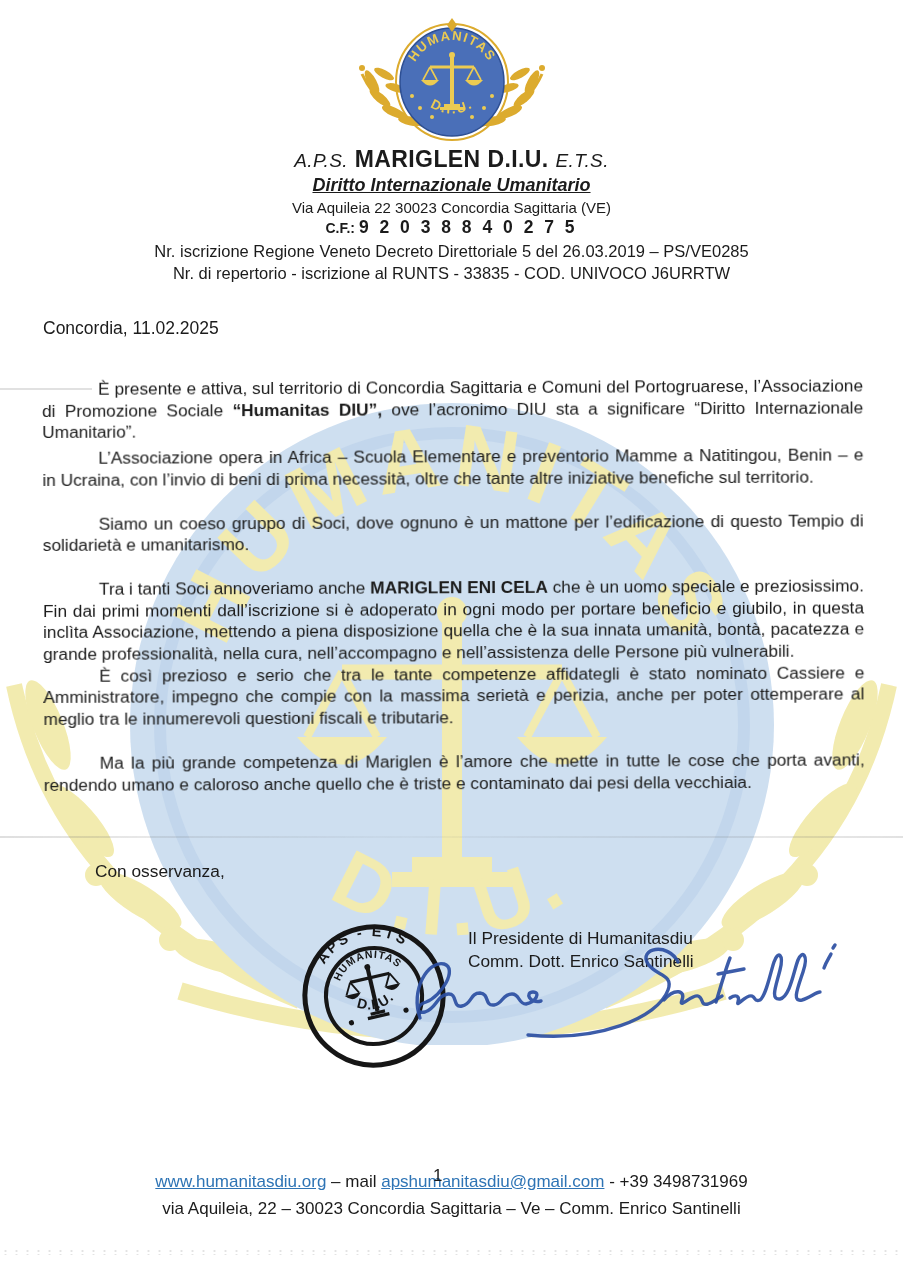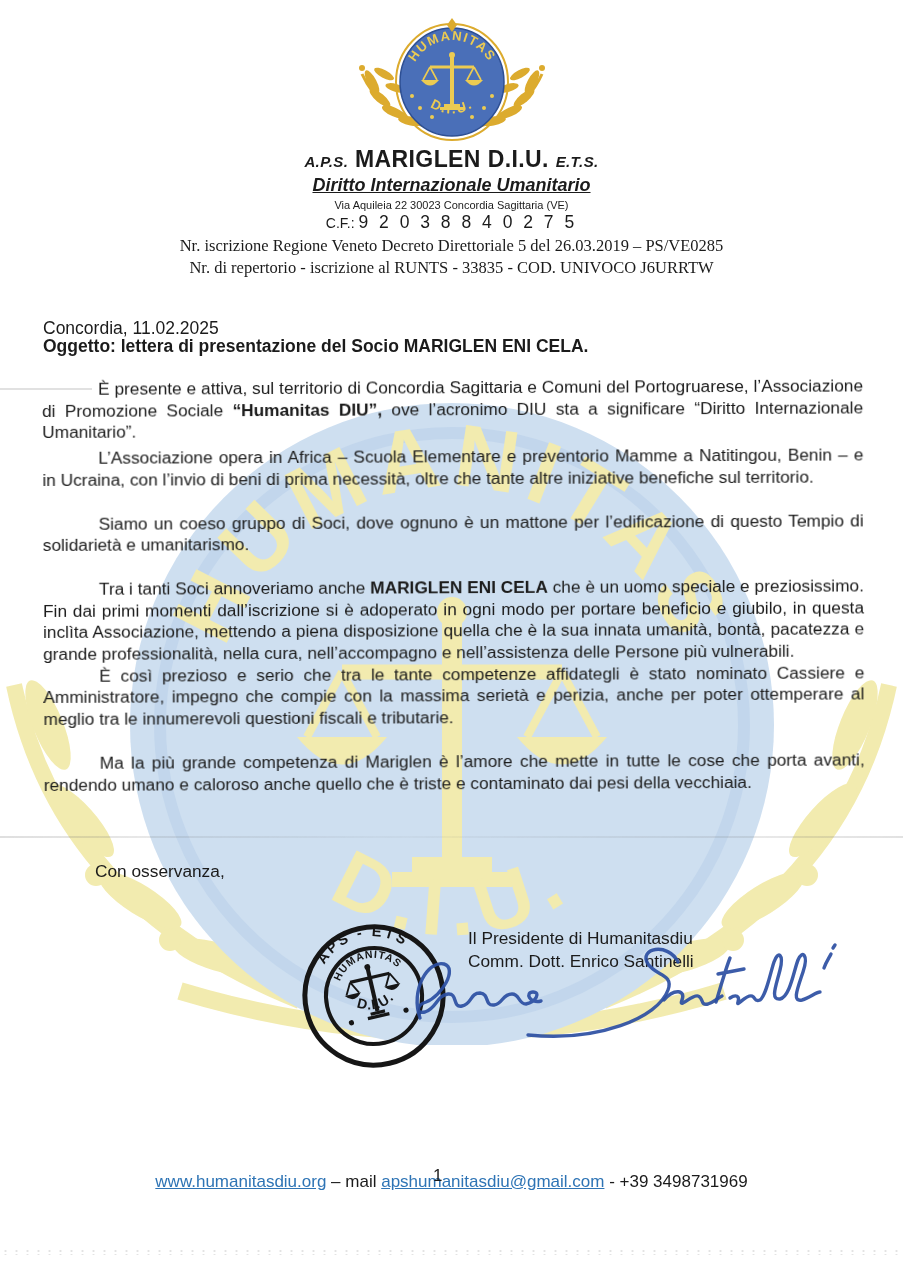--- a/index.html
+++ b/index.html
@@ -14,26 +14,26 @@
 
   
   .watermark{position:absolute;left:0;top:395px;z-index:1;}
   .wm-b{fill:var(--wm-blue);} .wm-y{fill:var(--wm-yellow);} .wm-ys{stroke:var(--wm-yellow);}
   .wm-ring{stroke:#bcd2ea;}
 
   
   .header{position:absolute;top:18px;left:0;width:100%;text-align:center;z-index:3;line-height:1.22;}
   .logo{display:block;margin:0 auto 3px auto;}
   .org-line{font-size:23px;font-weight:bold;letter-spacing:.4px;}
-  .org-prefix,.org-suffix{font-size:15px;font-style:italic;font-weight:bold;}
+  .org-prefix,.org-suffix{font-size:19px;font-style:italic;font-weight:normal;}
   .org-subtitle{font-size:18px;font-weight:bold;font-style:italic;margin-top:2px;text-decoration:underline;}
-  .org-address{font-size:11px;margin-top:2px;}
-  .org-cf{font-size:14px;}
+  .org-address{font-size:15px;margin-top:2px;}
+  .org-cf{font-size:14px;font-weight:bold;}
   .cf-value{font-size:17.5px;letter-spacing:3px;}
-  .org-reg{font-size:16.5px;margin-top:2px;font-family:Liberation Serif, serif;}
+  .org-reg{font-size:16.5px;margin-top:2px;}
 
   .gold-f{fill:var(--gold);} .gold-s{stroke:var(--gold);fill:none;}
   .gl{fill:var(--gold-light);} .gls{stroke:var(--gold-light);}
   .ink-f{fill:var(--stamp-black);} .ink-s{stroke:var(--stamp-black);fill:none;}
 
   
   .date{position:absolute;left:43px;top:294px;font-size:17.5px;z-index:3;margin-top:24px;}
   .subject{position:absolute;left:43px;top:336px;font-size:17.5px;font-weight:bold;z-index:3;}
   .letter-body{position:absolute;left:42px;top:379px;width:821px;font-size:17.3px;line-height:21.7px;
                text-align:justify;z-index:3;transform:rotate(-0.25deg);transform-origin:left top;}
@@ -174,21 +174,20 @@
     <div class="org-address">Via Aquileia 22 30023 Concordia Sagittaria (VE)</div>
     <div class="org-cf">
       <span class="cf-label">C.F.:</span>
       <span class="cf-value">9 2 0 3 8 8 4 0 2 7 5</span>
     </div>
     <div class="org-reg">Nr. iscrizione Regione Veneto Decreto Direttoriale 5 del 26.03.2019 – PS/VE0285</div>
     <div class="org-reg">Nr. di repertorio - iscrizione al RUNTS - 33835 - COD. UNIVOCO J6URRTW</div>
   </div>
 
   <div class="date">Concordia, 11.02.2025</div>
-  <div class="subject">Oggetto: lettera di presentazione del Socio MARIGLEN ENI CELA.</div>
   <div class="letter-body">
       <p><span>È  presente e attiva, sul territorio di Concordia Sagittaria e Comuni del Portogruarese, l’Associazione di Promozione Sociale </span><span class="b">“Humanitas DIU”,</span><span> ove l’acronimo DIU sta a significare “Diritto Internazionale Umanitario”.</span></p>
       <p class="psmall"><span>L’Associazione opera in Africa – Scuola Elementare e preventorio Mamme a Natitingou, Benin – e in Ucraina, con l’invio di beni di prima necessità, oltre che tante altre iniziative benefiche sul territorio.</span></p>
       <p class="pgap"><span>Siamo un coeso gruppo di Soci, dove ognuno è un mattone per l’edificazione di questo Tempio di solidarietà e umanitarismo.</span></p>
       <p class="pgap"><span>Tra i tanti Soci annoveriamo anche </span><span class="b">MARIGLEN ENI CELA</span><span> che è un uomo speciale e preziosissimo. Fin dai primi momenti dall’iscrizione si è adoperato in ogni modo per portare beneficio e giubilo, in questa inclìta Associazione, mettendo a piena disposizione quella che è la sua innata umanità, bontà, pacatezza e grande professionalità, nella cura, nell’accompagno e nell’assistenza delle Persone più vulnerabili.</span></p>
       <p><span>È così prezioso e serio che tra le tante competenze affidategli è stato nominato Cassiere e Amministratore, impegno che compie con la massima serietà e perizia, anche per poter ottemperare al meglio tra le innumerevoli questioni fiscali e tributarie.</span></p>
       <p class="pgap"><span>Ma la più grande competenza di Mariglen è l’amore che mette in tutte le cose che porta avanti, rendendo umano e caloroso anche quello che è triste e contaminato dai pesi della vecchiaia.</span></p>
     </div>
   <div class="closing">Con osservanza,</div>
 
@@ -239,19 +238,20 @@
     <path class="sig-stroke" d="M422,30 C424,24 427,20 429,16 M431,10 l2,-3"></path>
   </svg>
 
   <div class="footer">
     <div class="footer-line1">
       <a class="flink">www.humanitasdiu.org</a>
       <span>– mail</span>
       <a class="flink">apshumanitasdiu@gmail.com</a>
       <span>- +39 3498731969</span>
     </div>
+    <div class="footer-line2">via Aquileia, 22 – 30023 Concordia Sagittaria – Ve – Comm. Enrico Santinelli</div>
   </div>
   <div class="page-number">1</div>
 
   <div class="crease"></div>
   <div class="left-artifact"></div>
   <div class="scan-noise"></div>
 </div>
 
 </body></html>

